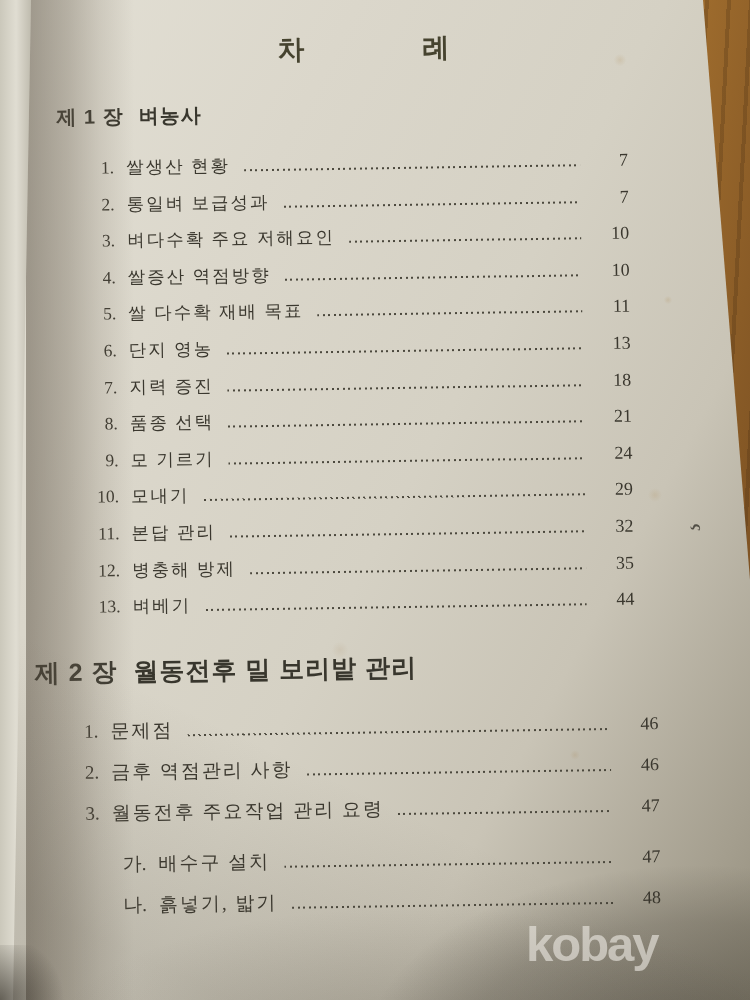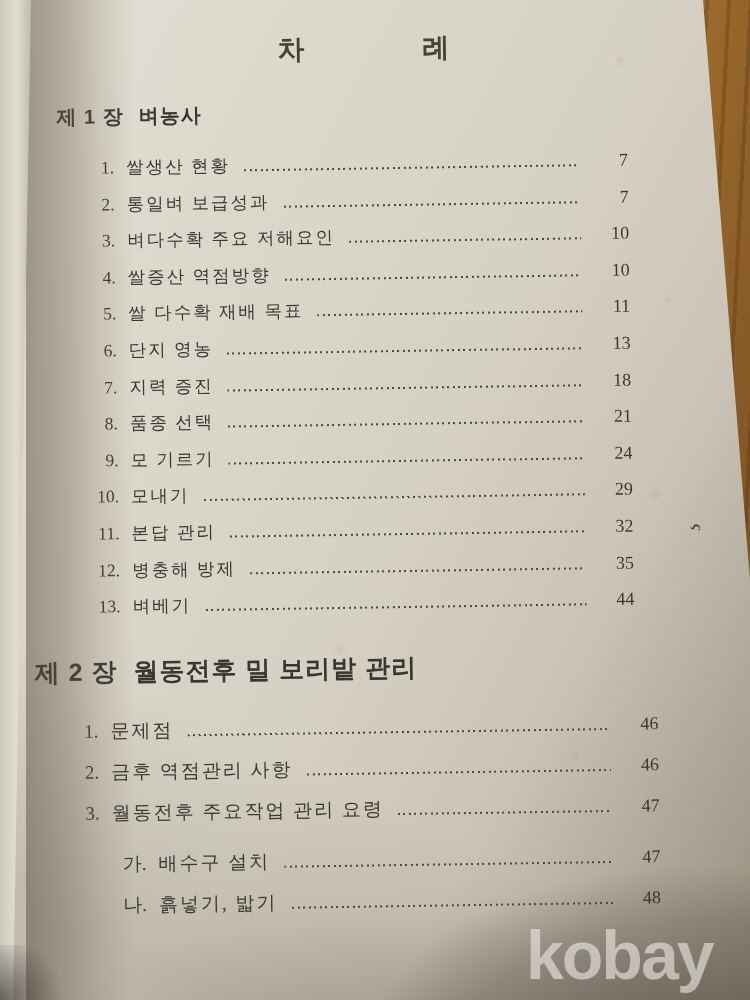--- a/index.html
+++ b/index.html
@@ -83,21 +83,21 @@
   .pg{width:38px;text-align:right;font-size:18px;white-space:nowrap;}
   .row.sub{padding-left:46px;}
   .row.gap{margin-top:10px;}
   .ink-mark{
     position:absolute;left:693px;top:523px;font-size:15px;color:#35332c;opacity:.8;
     transform:rotate(100deg);font-weight:700;
   }
   .watermark{
     position:absolute;left:526px;top:916px;
     font-family:"Liberation Sans","DejaVu Sans",sans-serif;font-weight:700;
-    font-size:68px;letter-spacing:-2px;color:rgba(235,233,226,.62);
+    font-size:49px;letter-spacing:-2px;color:rgba(235,233,226,.62);
   }
 </style>
 </head>
 <body>
 
 <div class="wood"></div>
 <div class="under-pages"></div>
 
 <div class="page">
   <div class="content">

